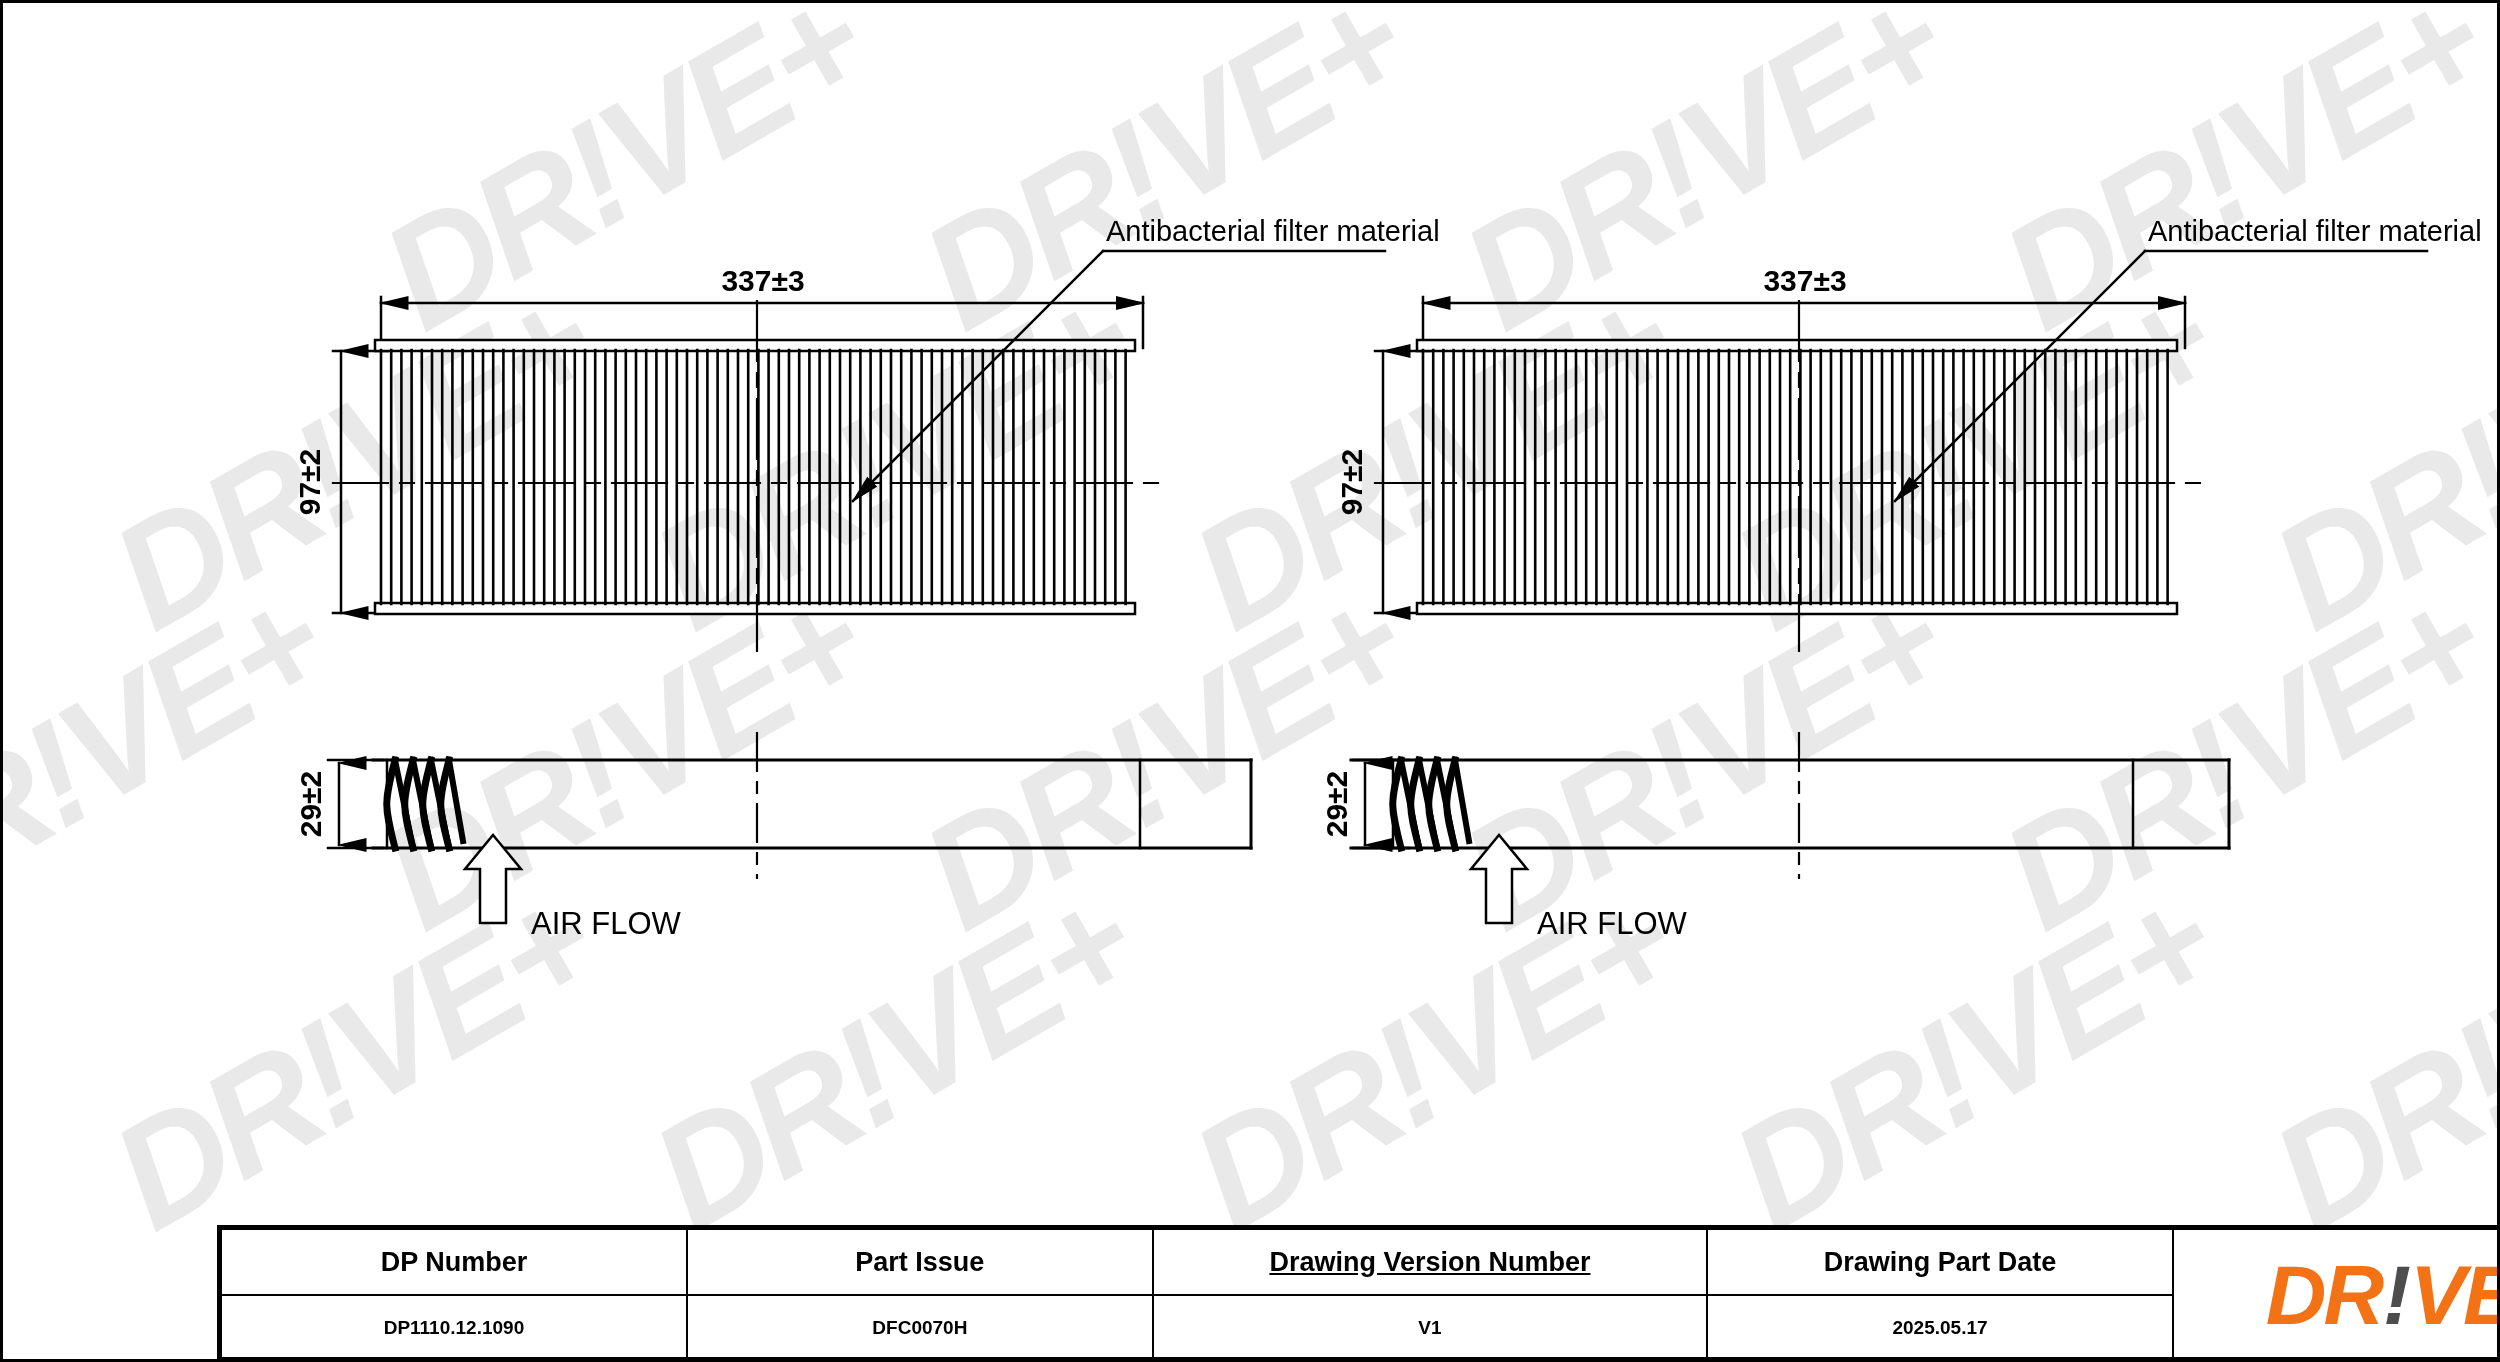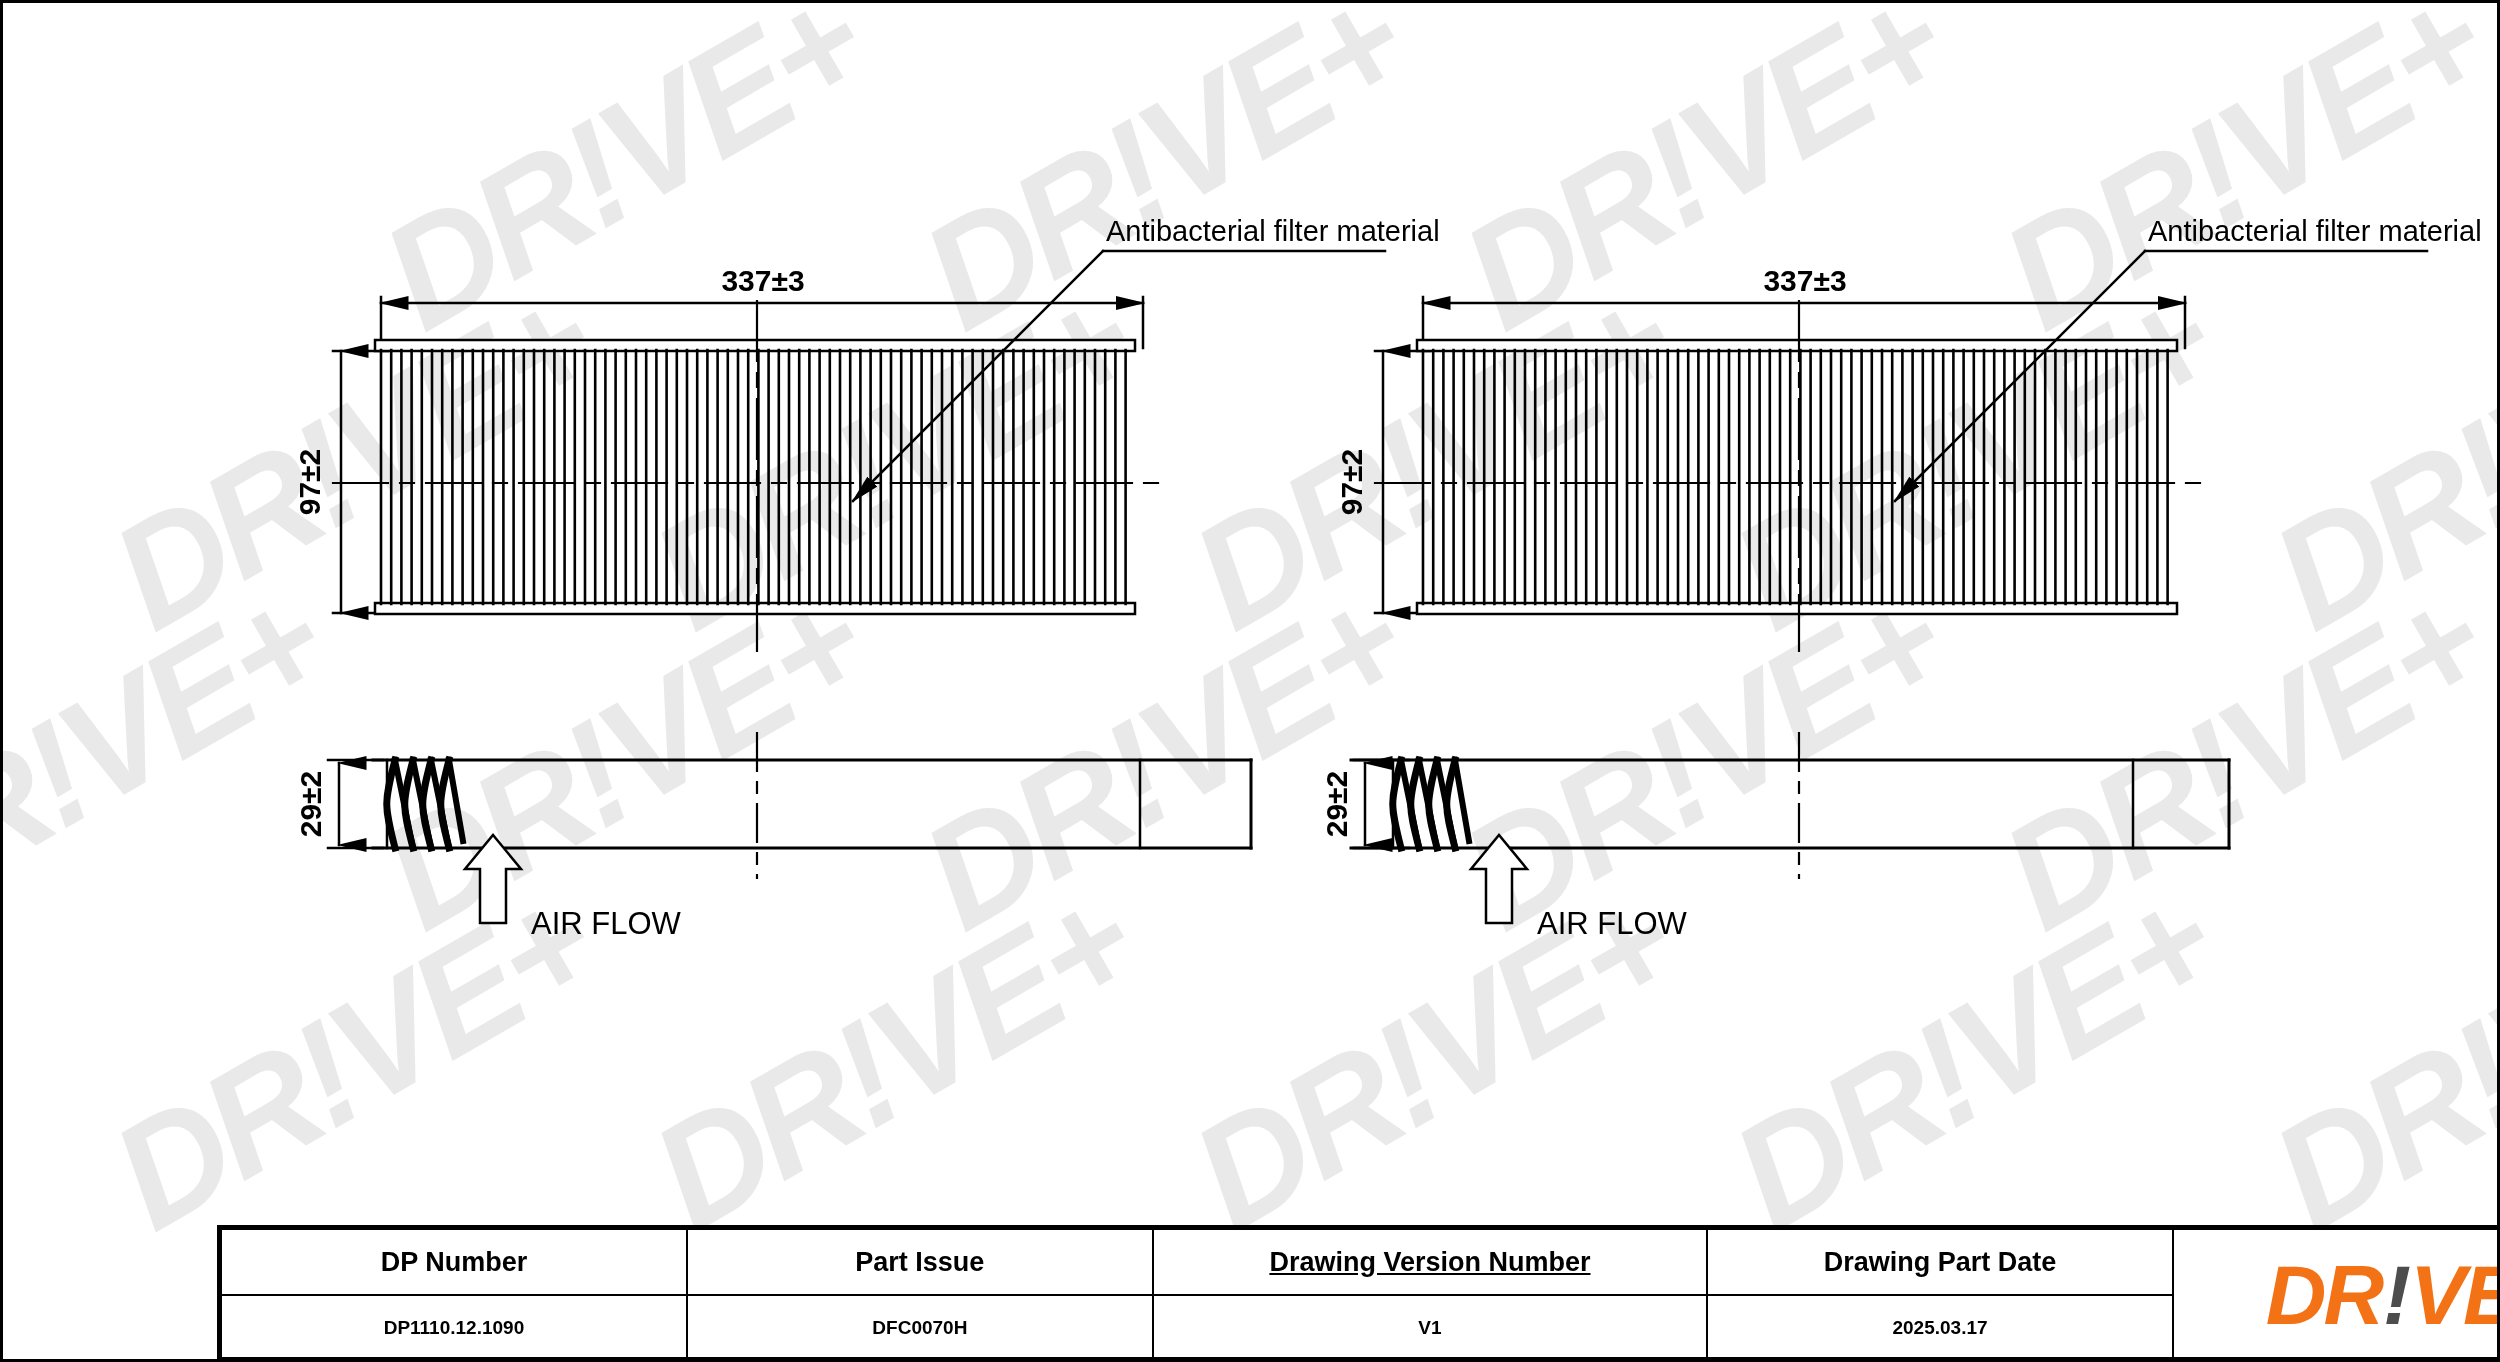--- a/index.html
+++ b/index.html
@@ -434,19 +434,19 @@
                   <span class="logo-orange">VE</span>
                   <span class="logo-plus">+</span>
             </span>
           </div>
         </td>
       </tr>
       <tr>
         <td class="tb-val">DP1110.12.1090</td>
         <td class="tb-val">DFC0070H</td>
         <td class="tb-val">V1</td>
-        <td class="tb-val">2025.03.17</td>
+        <td class="tb-val">2025.05.17</td>
       </tr>
     </tbody>
       </table>
   </div>
 
 </div>
 
 </body></html>

